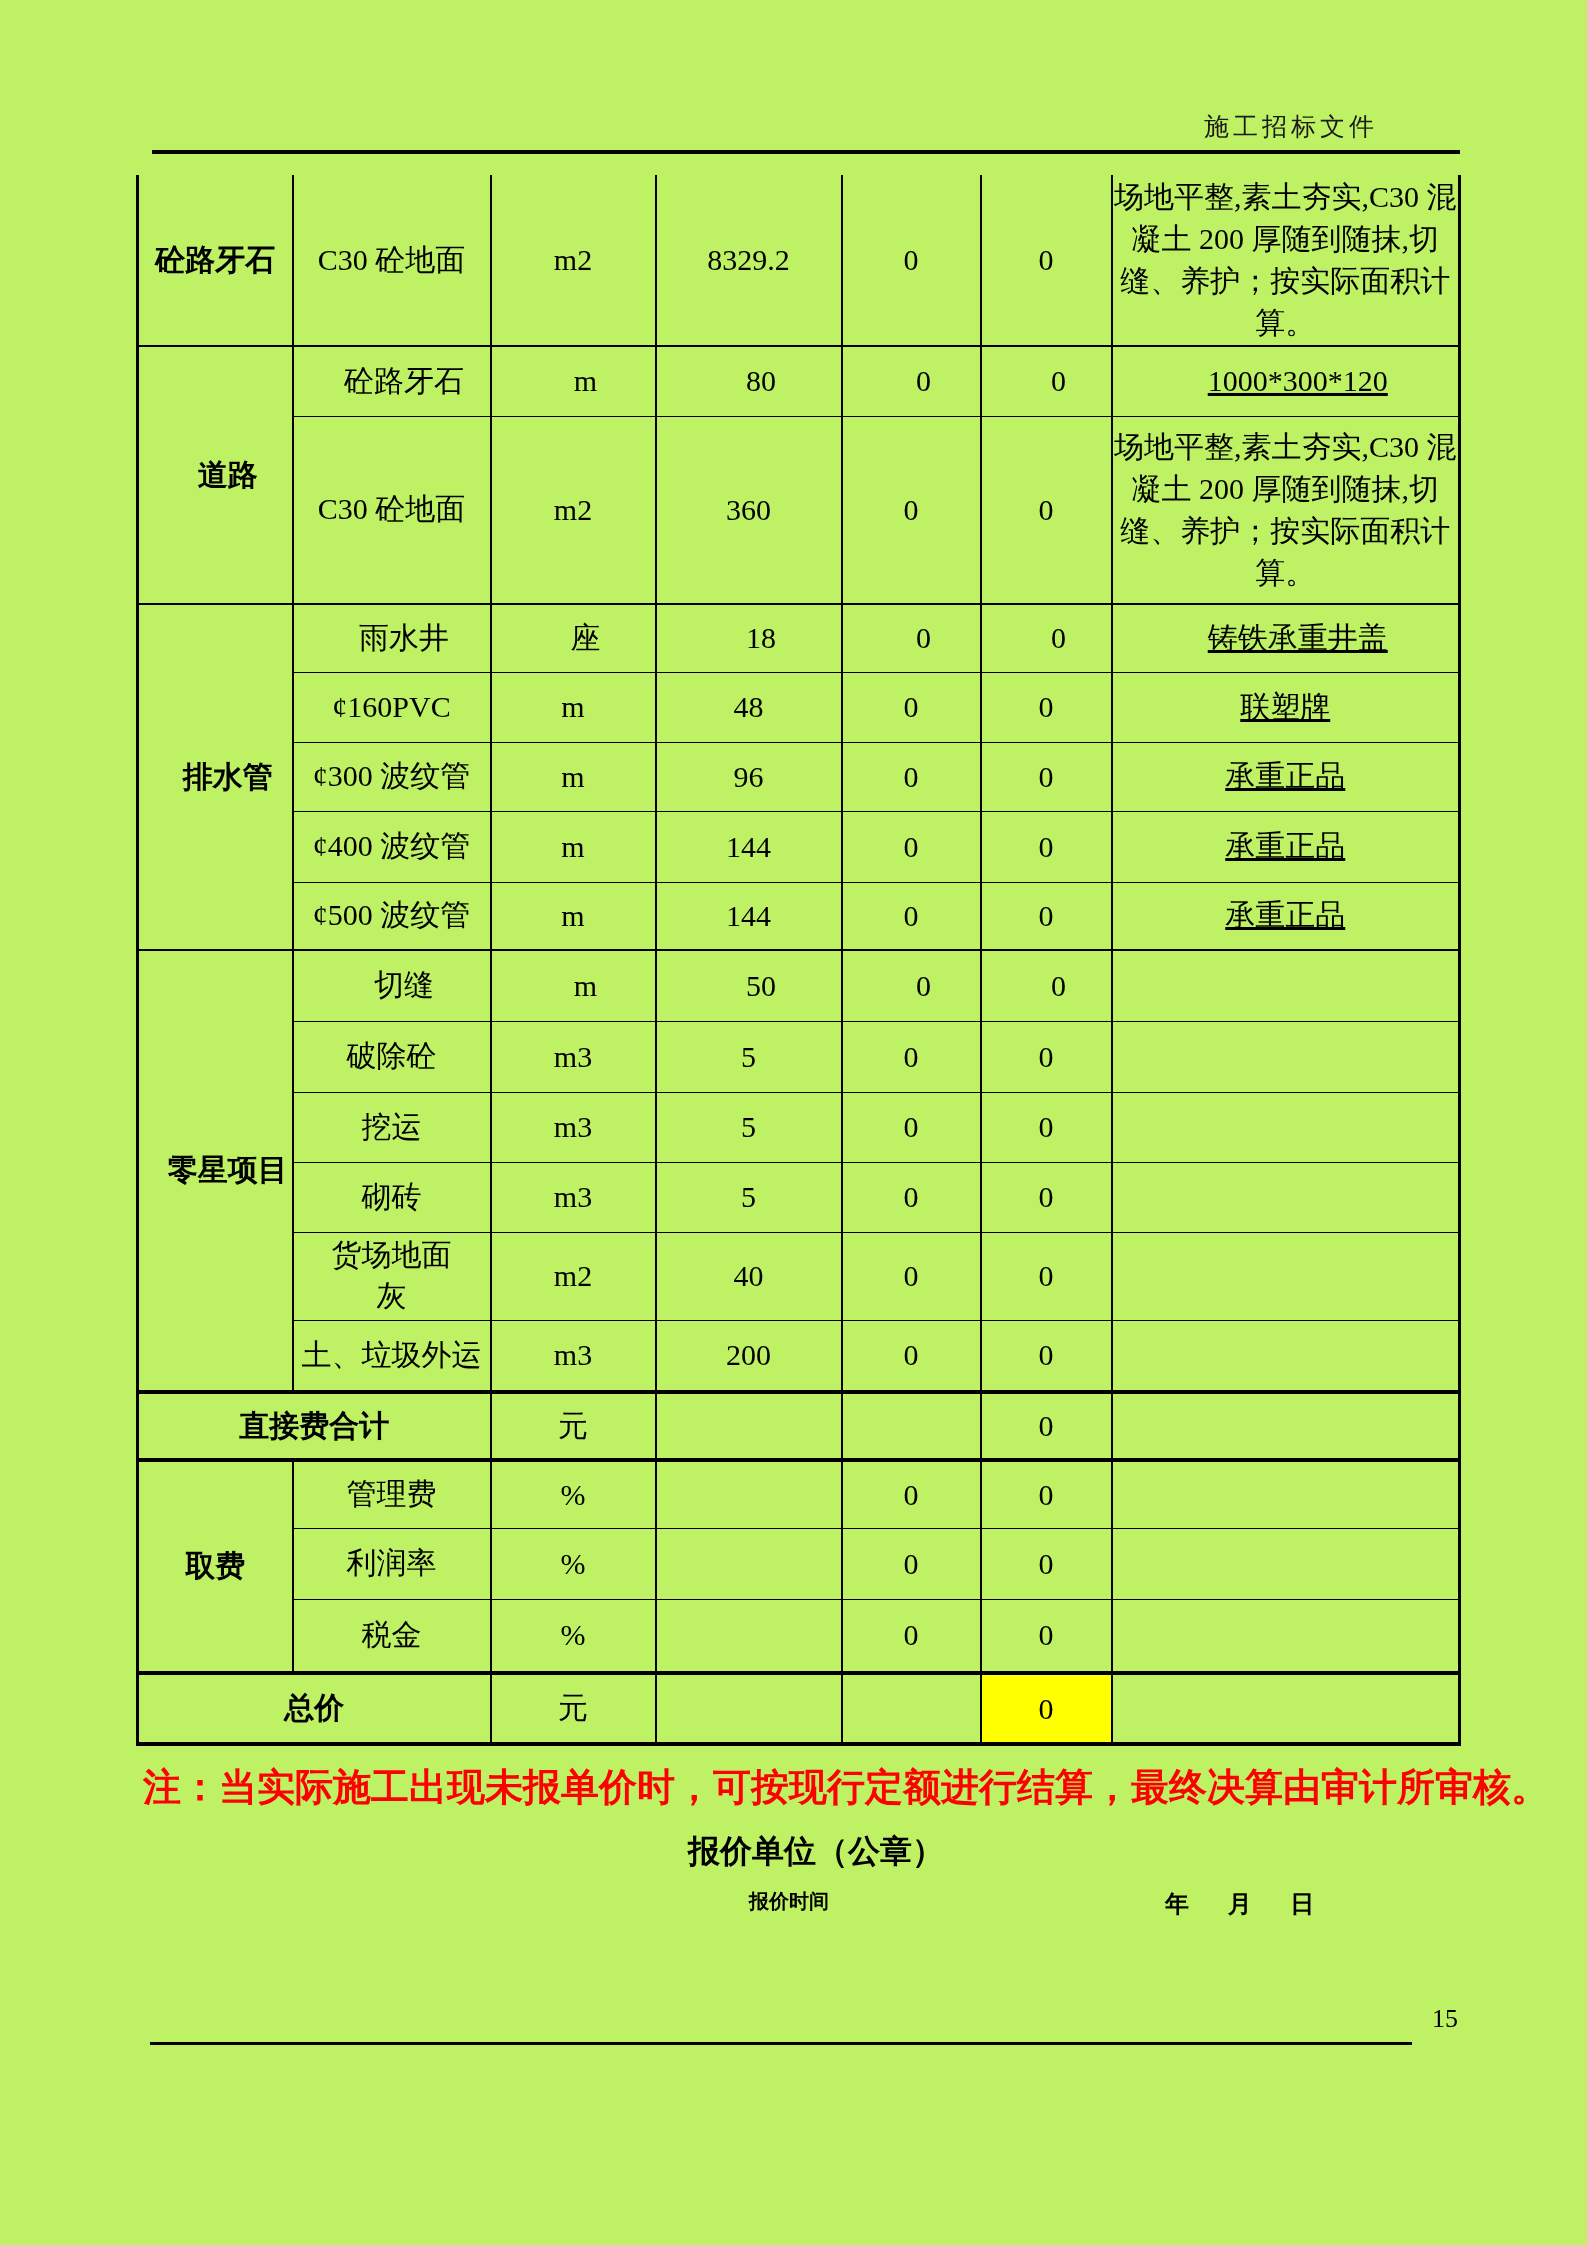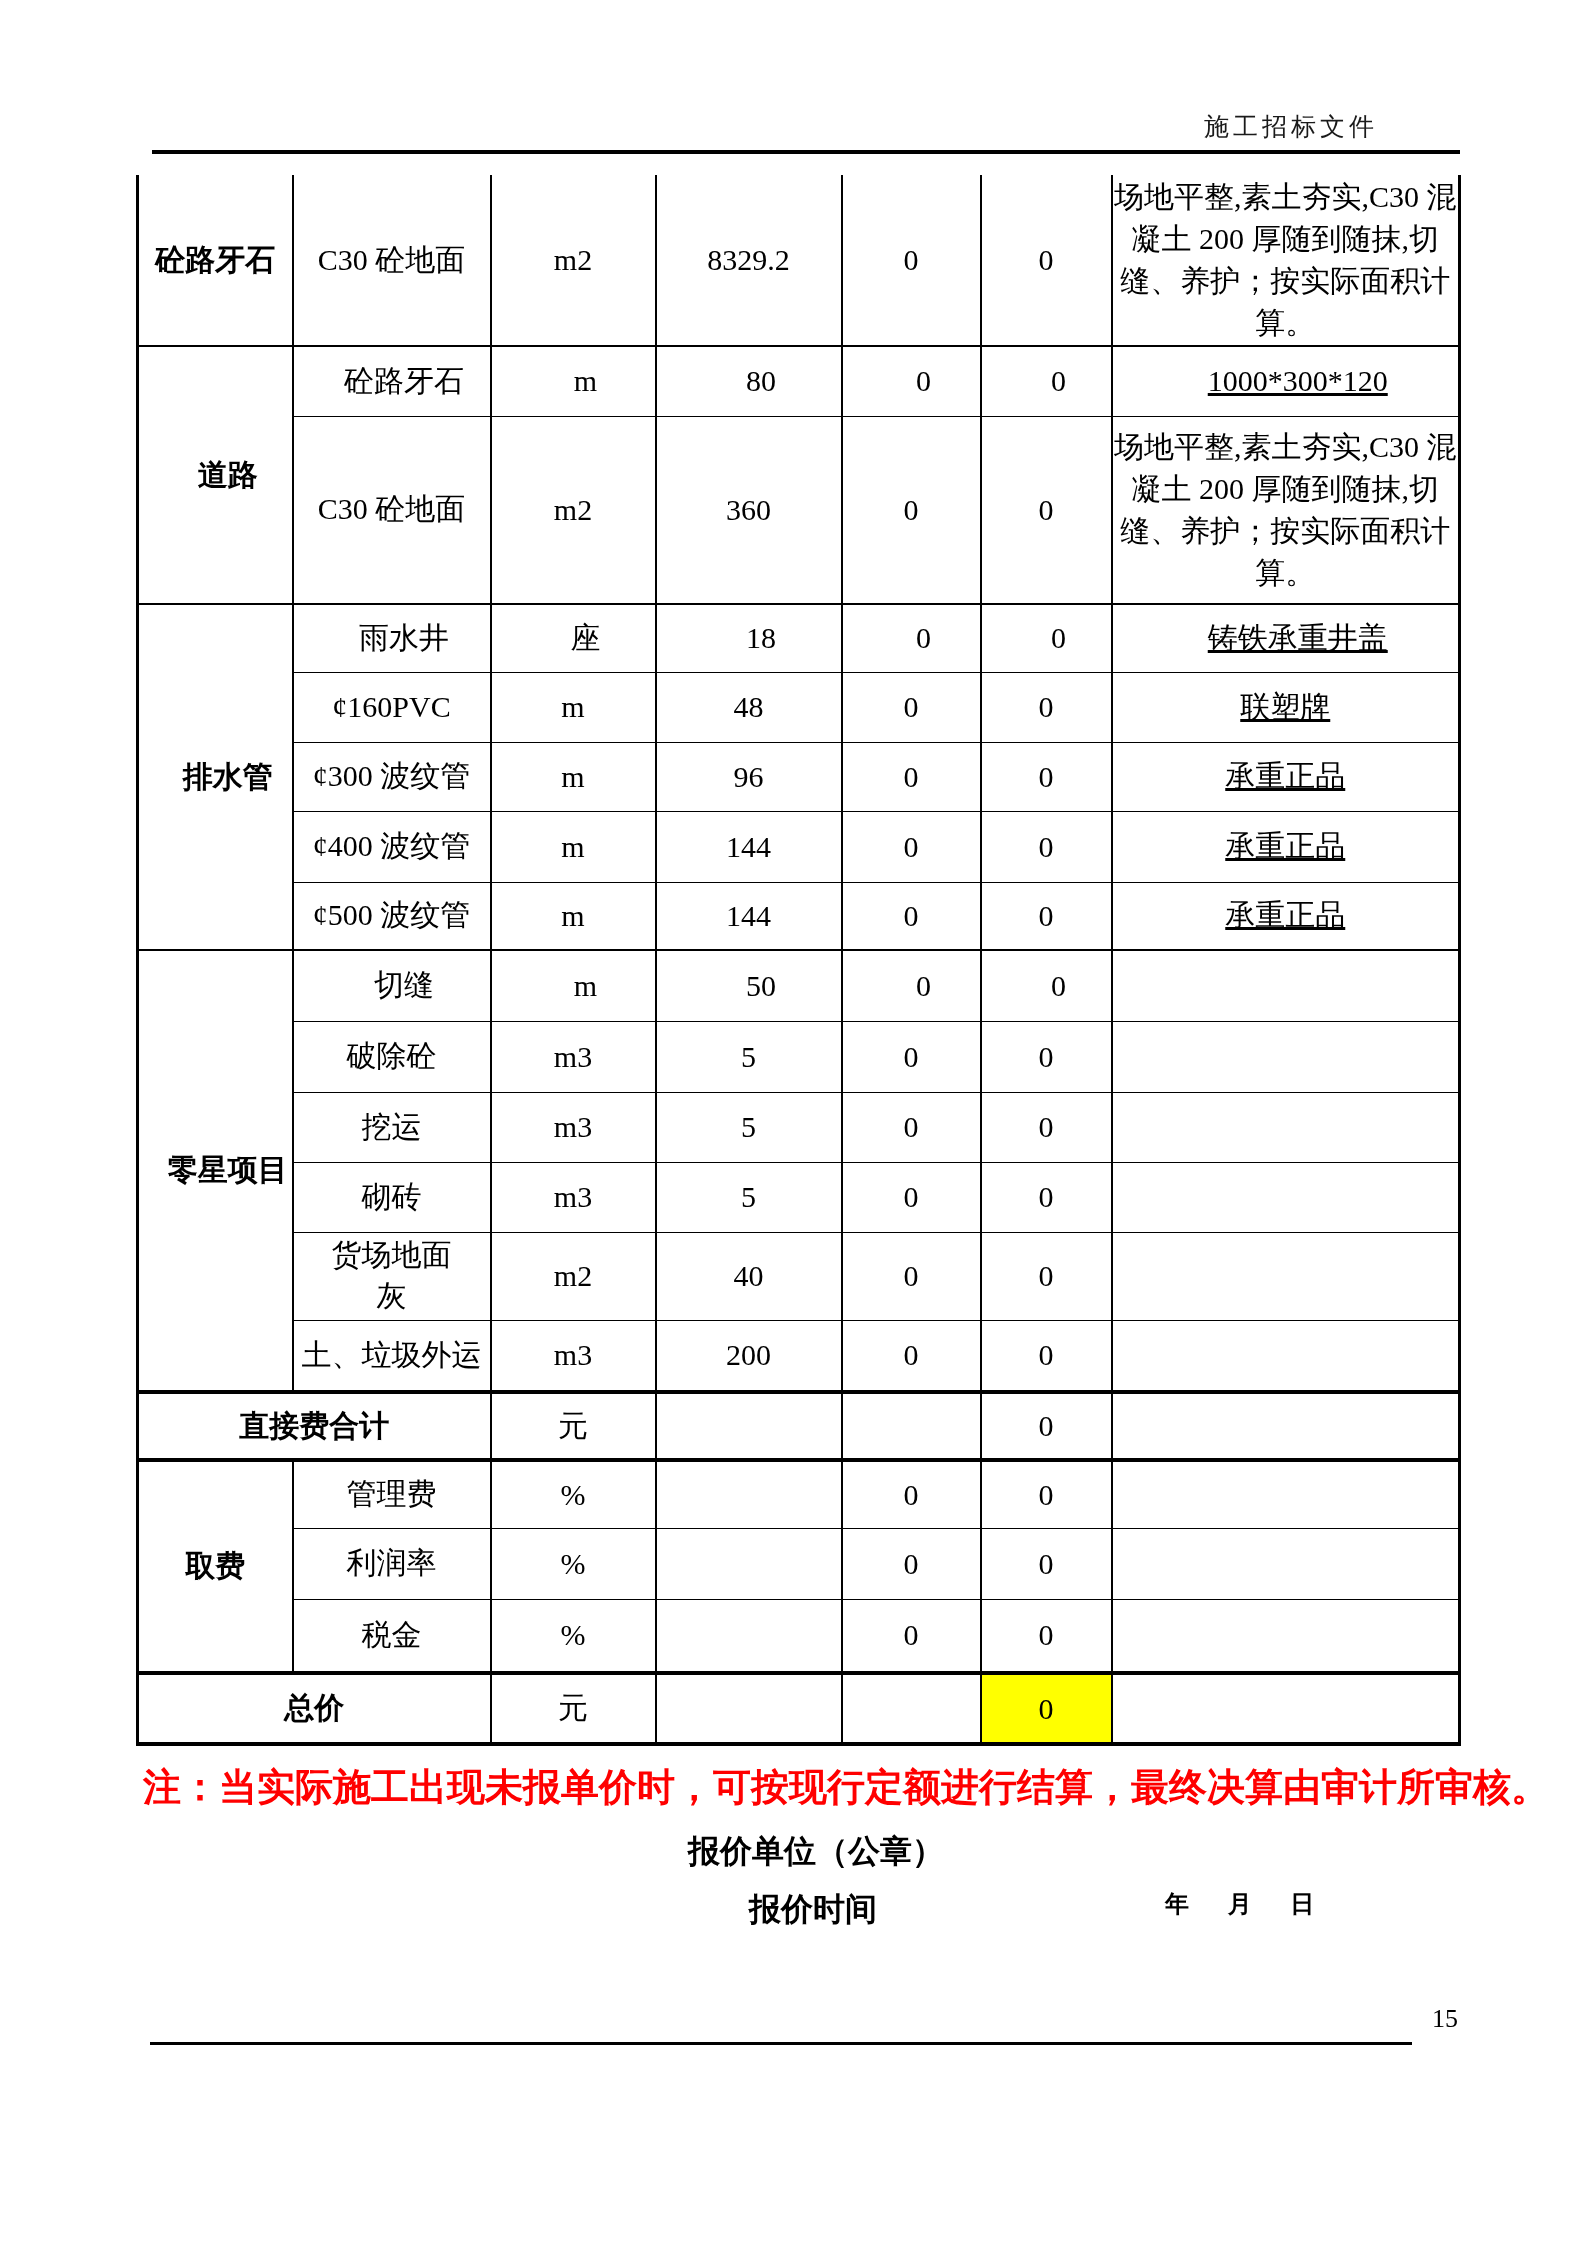--- a/index.html
+++ b/index.html
@@ -1,18 +1,18 @@
 <!DOCTYPE html>
 <html><head>
 <meta charset="utf-8">
 <style>
   html,body { margin:0; padding:0; background:#e8e8e8; }
   .page {
     position:relative; width:1587px; height:2245px; margin:0 auto;
-    background:#ffffff; overflow:hidden;
+    background:#bef264; overflow:hidden;
     font-family:"Liberation Serif", serif; color:#000;
   }
 
   
   .doc-header {
     position:absolute; top:110px; left:1204px;
     font-size:25px; letter-spacing:4px; color:#1a1a1a;
     font-family:"Liberation Serif", serif; white-space:nowrap;
   }
   .header-rule {
@@ -55,21 +55,21 @@
     font-weight:bold; font-size:38px; color:#ff0000; white-space:nowrap;
   }
   .sign-unit {
     position:absolute; top:1830px; left:688px;
     font-family:"Liberation Sans","DejaVu Sans",sans-serif;
     font-weight:bold; font-size:32px; white-space:nowrap;
   }
   .sign-time {
     position:absolute; top:1888px; left:749px;
     font-family:"Liberation Sans","DejaVu Sans",sans-serif;
-    font-weight:bold; font-size:32px; white-space:nowrap;
+    font-weight:bold; font-size:20px; white-space:nowrap;
   }
   .sign-date {
     position:absolute; top:1888px; left:1137px;
     font-family:"Liberation Sans","DejaVu Sans",sans-serif;
     font-weight:bold; font-size:24px; word-spacing:32px; white-space:nowrap;margin-left:28px;
   }
 
   
   .page-num {
     position:absolute; top:2004px; left:1432px;

